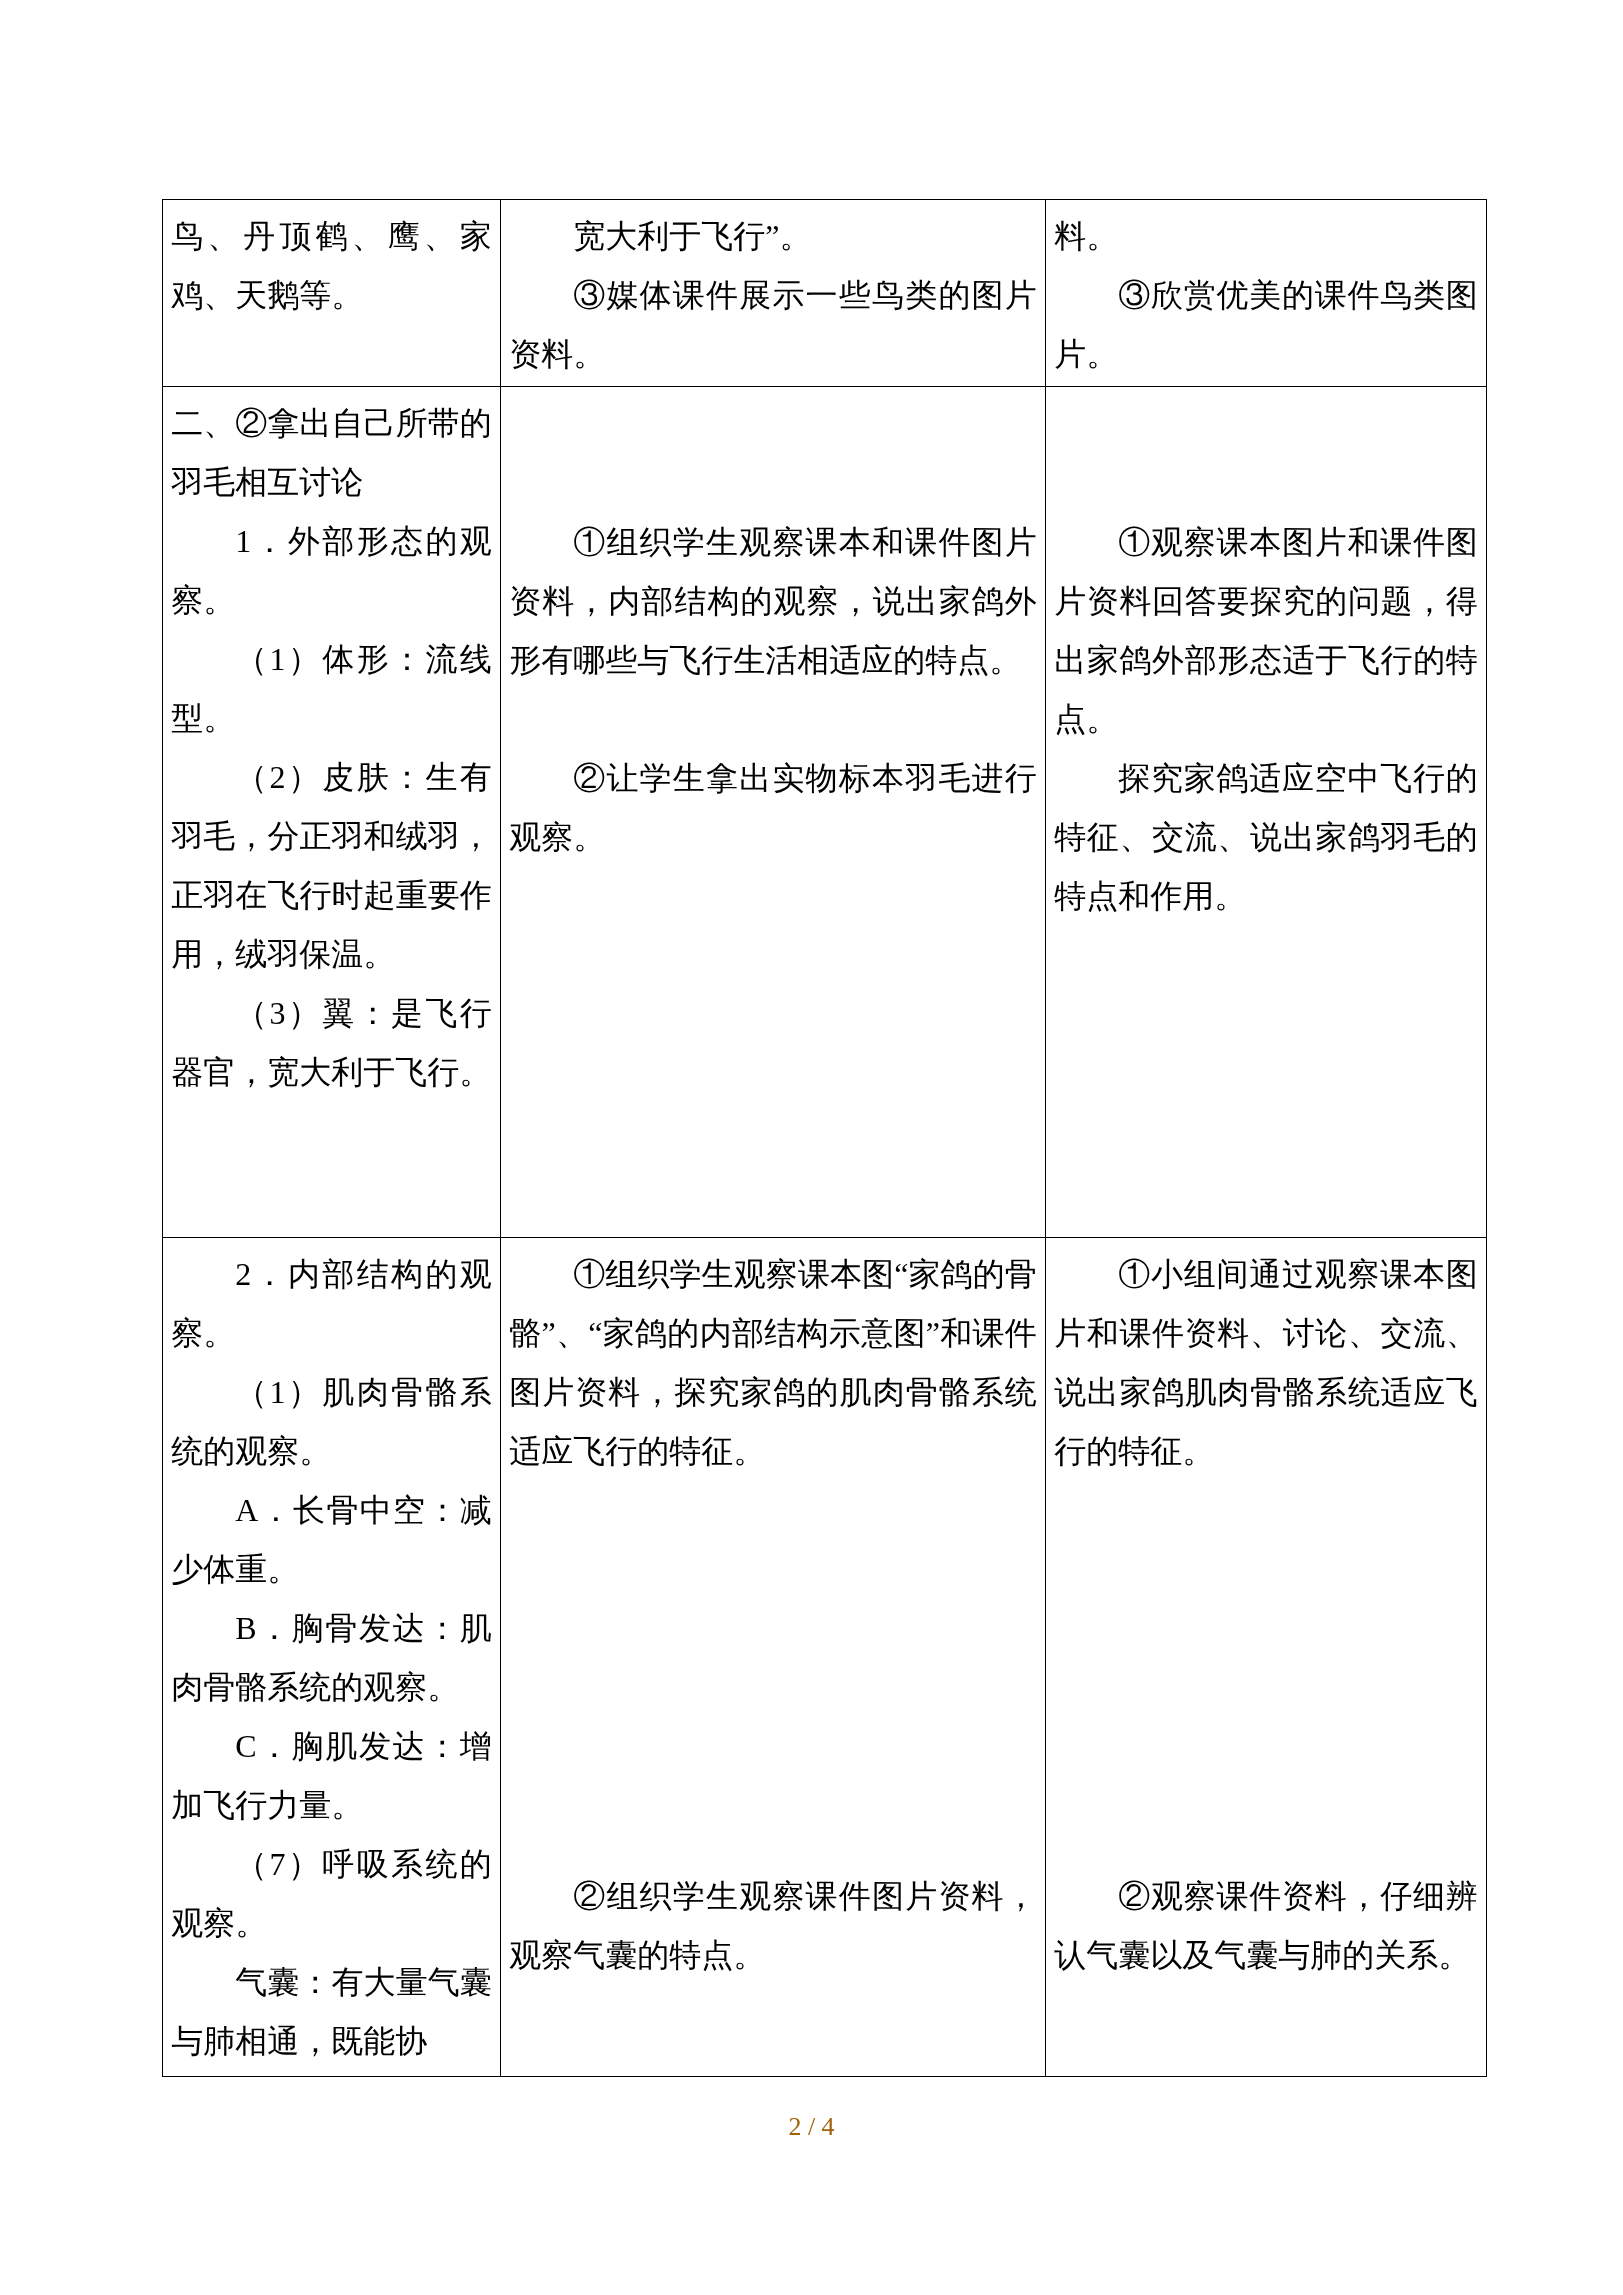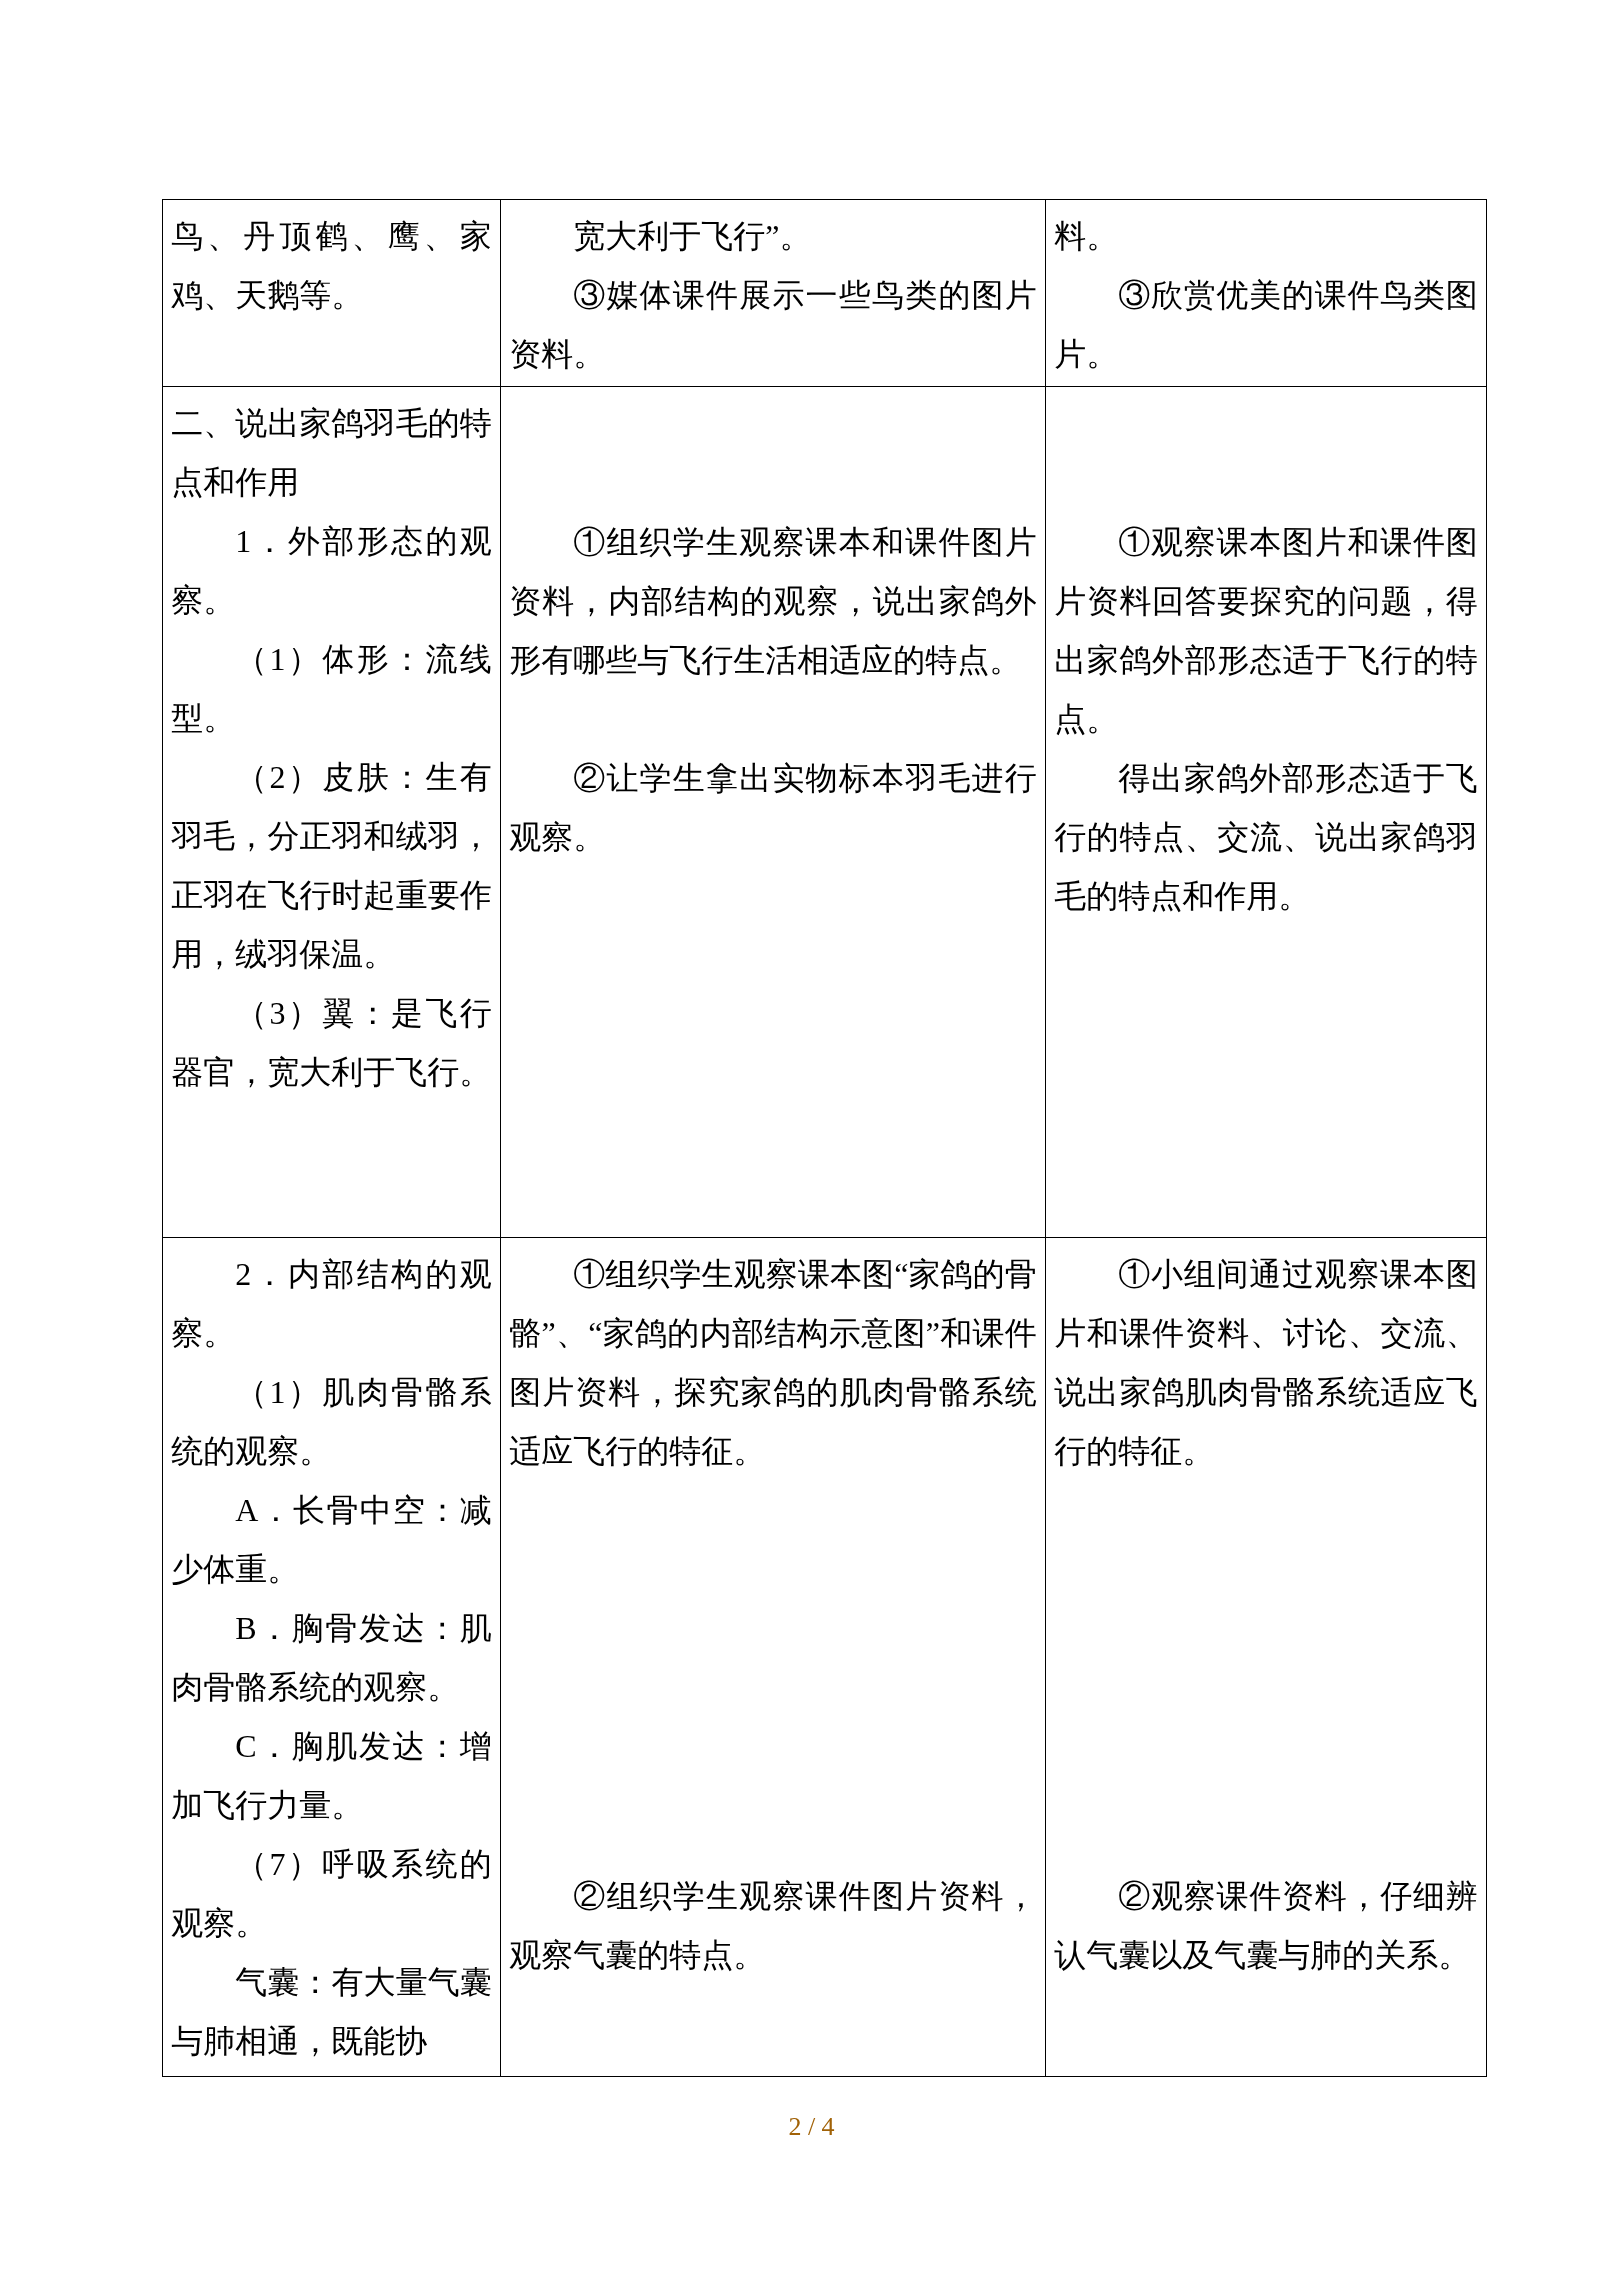--- a/index.html
+++ b/index.html
@@ -79,33 +79,33 @@
             <p class="indent">宽大利于飞行”。</p>
             <p class="indent">③媒体课件展示一些鸟类的图片资料。</p>
           </td>
           <td>
             <p>料。</p>
             <p class="indent">③欣赏优美的课件鸟类图片。</p>
           </td>
         </tr>
         <tr style="height: 851px;">
           <td>
-            <p>二、说出家鸽羽毛的特点和作用</p>
+            <p>二、②拿出自己所带的羽毛相互讨论</p>
             <p class="indent">1．外部形态的观察。</p>
             <p class="indent">（1）体形：流线型。</p>
             <p class="indent">（2）皮肤：生有羽毛，分正羽和绒羽，正羽在飞行时起重要作用，绒羽保温。</p>
             <p class="indent">（3）翼：是飞行器官，宽大利于飞行。</p>
           </td>
           <td>
             <p class="indent" style="margin-top: 119px;">①组织学生观察课本和课件图片资料，内部结构的观察，说出家鸽外形有哪些与飞行生活相适应的特点。</p>
             <p class="indent" style="margin-top: 59px;">②让学生拿出实物标本羽毛进行观察。</p>
           </td>
           <td>
             <p class="indent" style="margin-top: 119px;">①观察课本图片和课件图片资料回答要探究的问题，得出家鸽外部形态适于飞行的特点。</p>
-            <p class="indent">得出家鸽外部形态适于飞行的特点、交流、说出家鸽羽毛的特点和作用。</p>
+            <p class="indent">探究家鸽适应空中飞行的特征、交流、说出家鸽羽毛的特点和作用。</p>
           </td>
         </tr>
         <tr style="height: 839px;">
           <td>
             <p class="indent">2．内部结构的观察。</p>
             <p class="indent">（1）肌肉骨骼系统的观察。</p>
             <p class="indent">A．长骨中空：减少体重。</p>
             <p class="indent">B．胸骨发达：肌肉骨骼系统的观察。</p>
             <p class="indent">C．胸肌发达：增加飞行力量。</p>
             <p class="indent">（7）呼吸系统的观察。</p>

